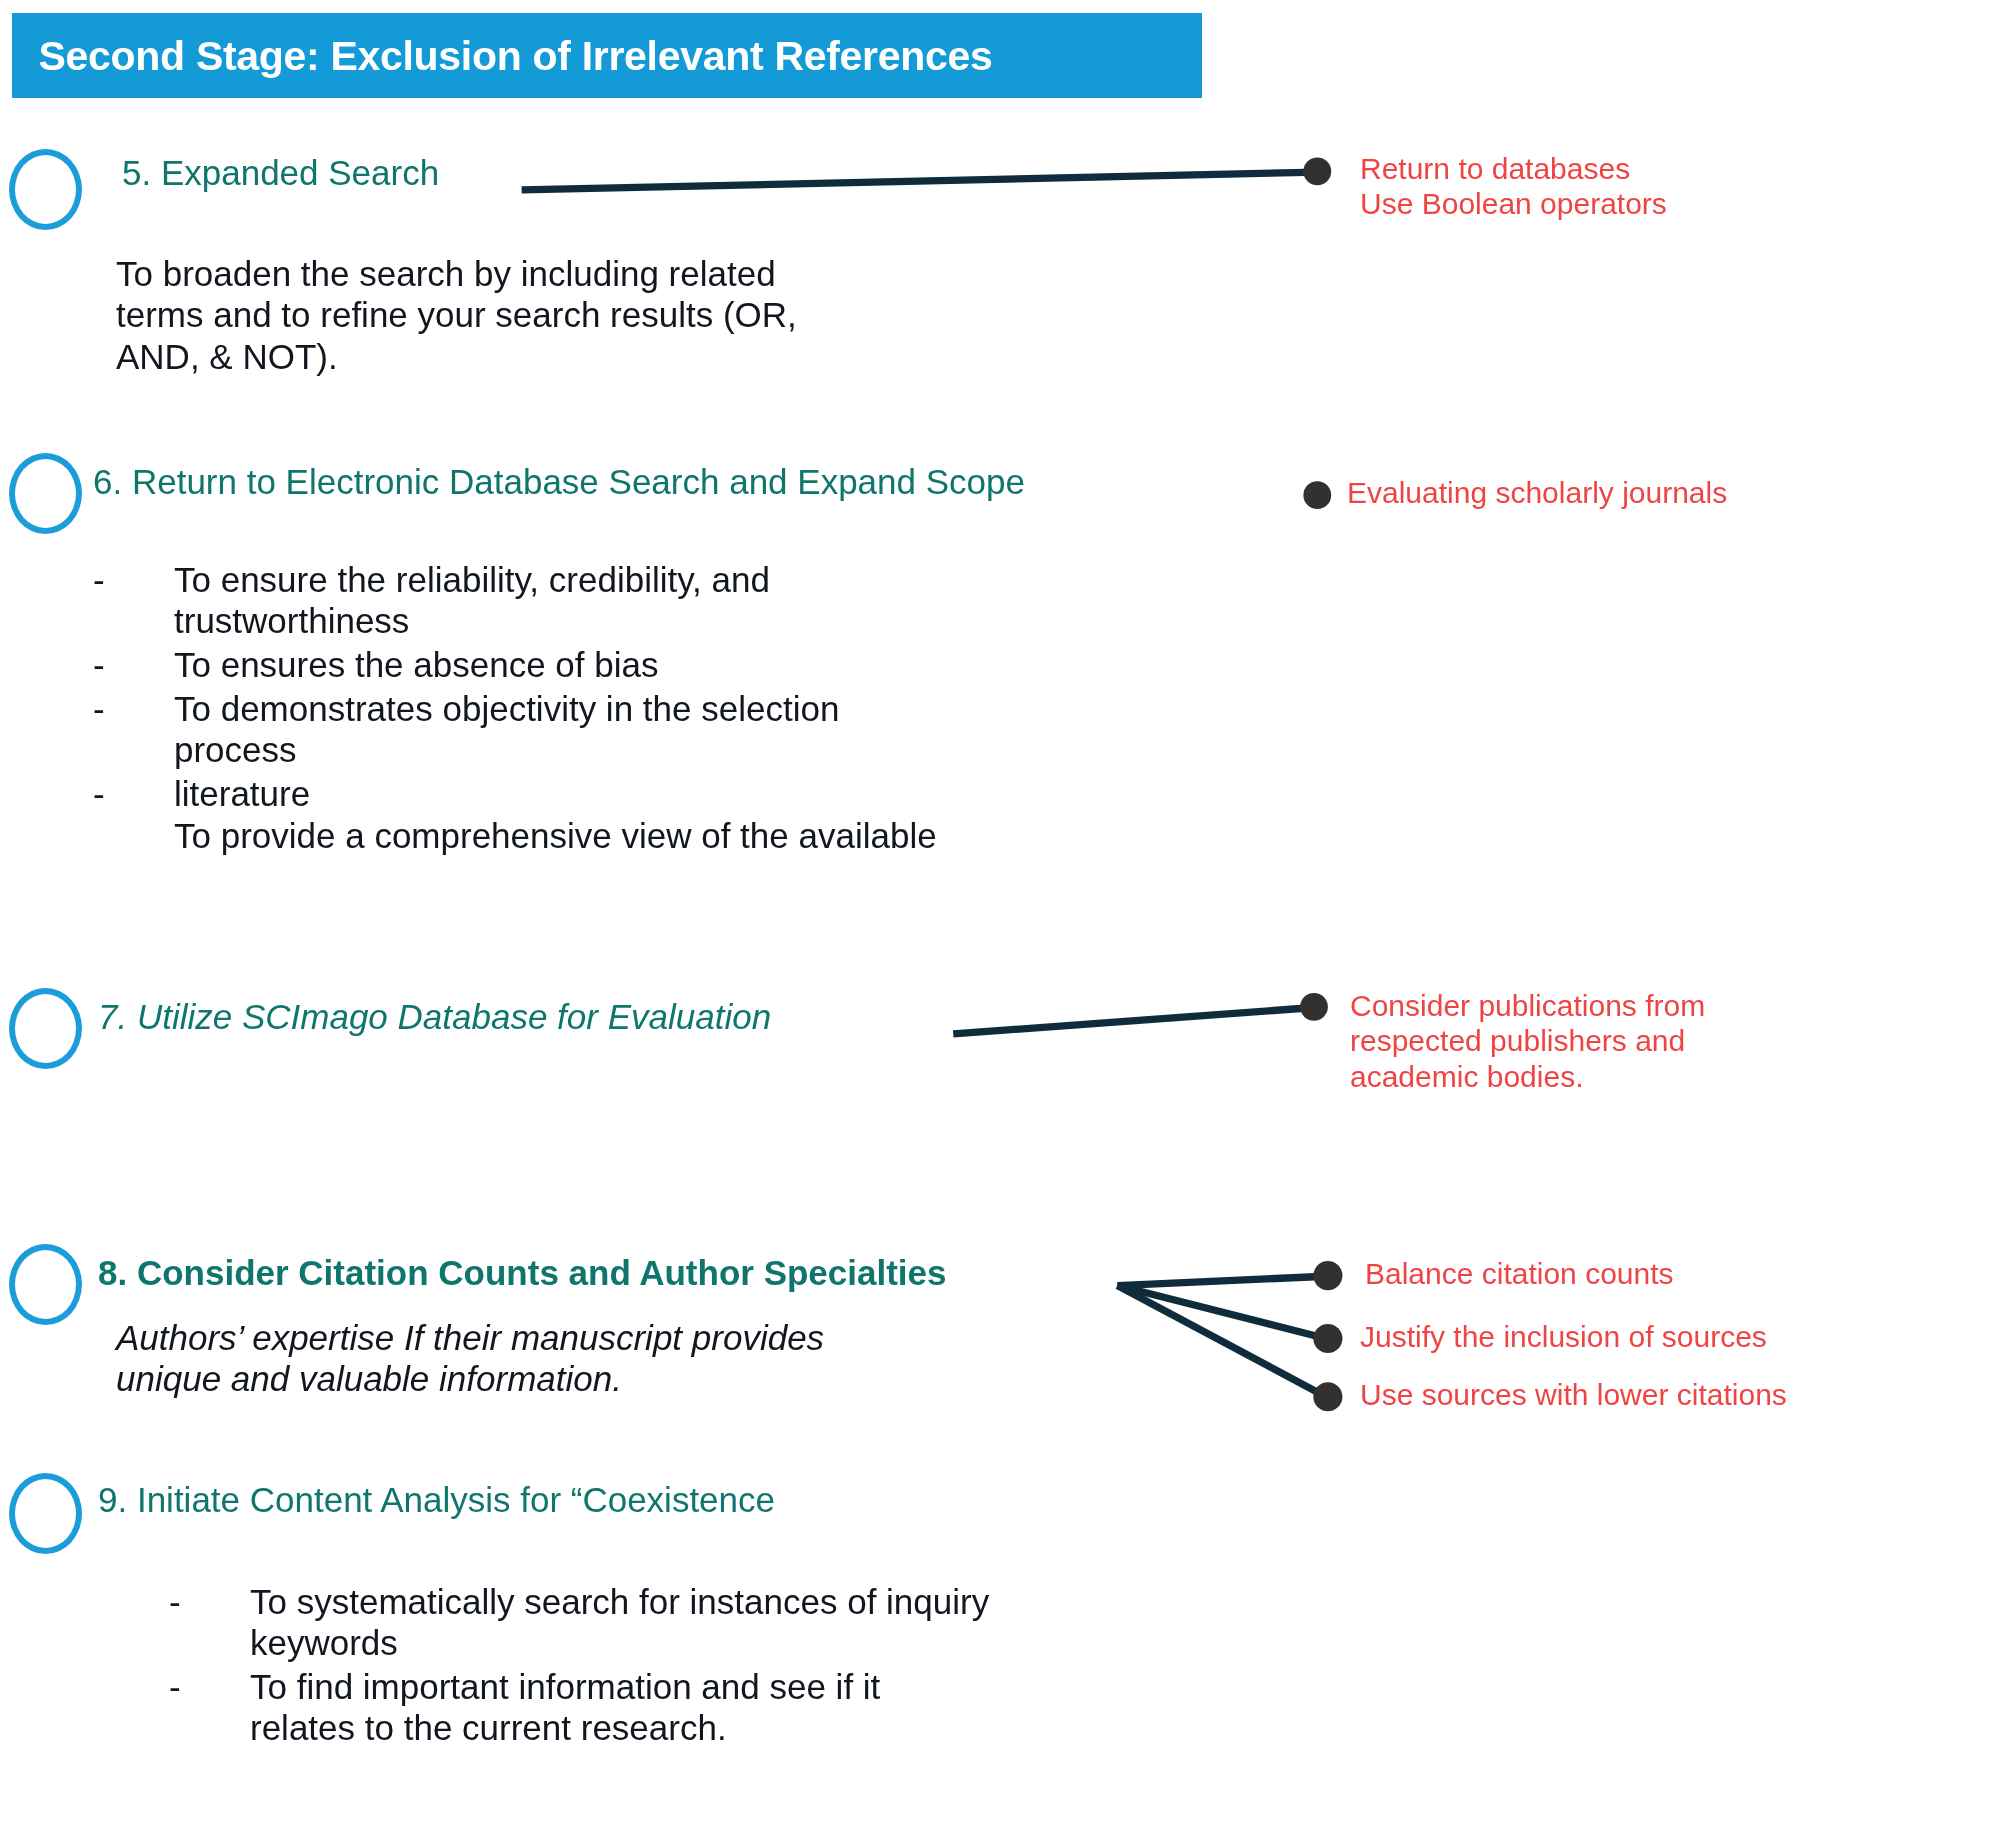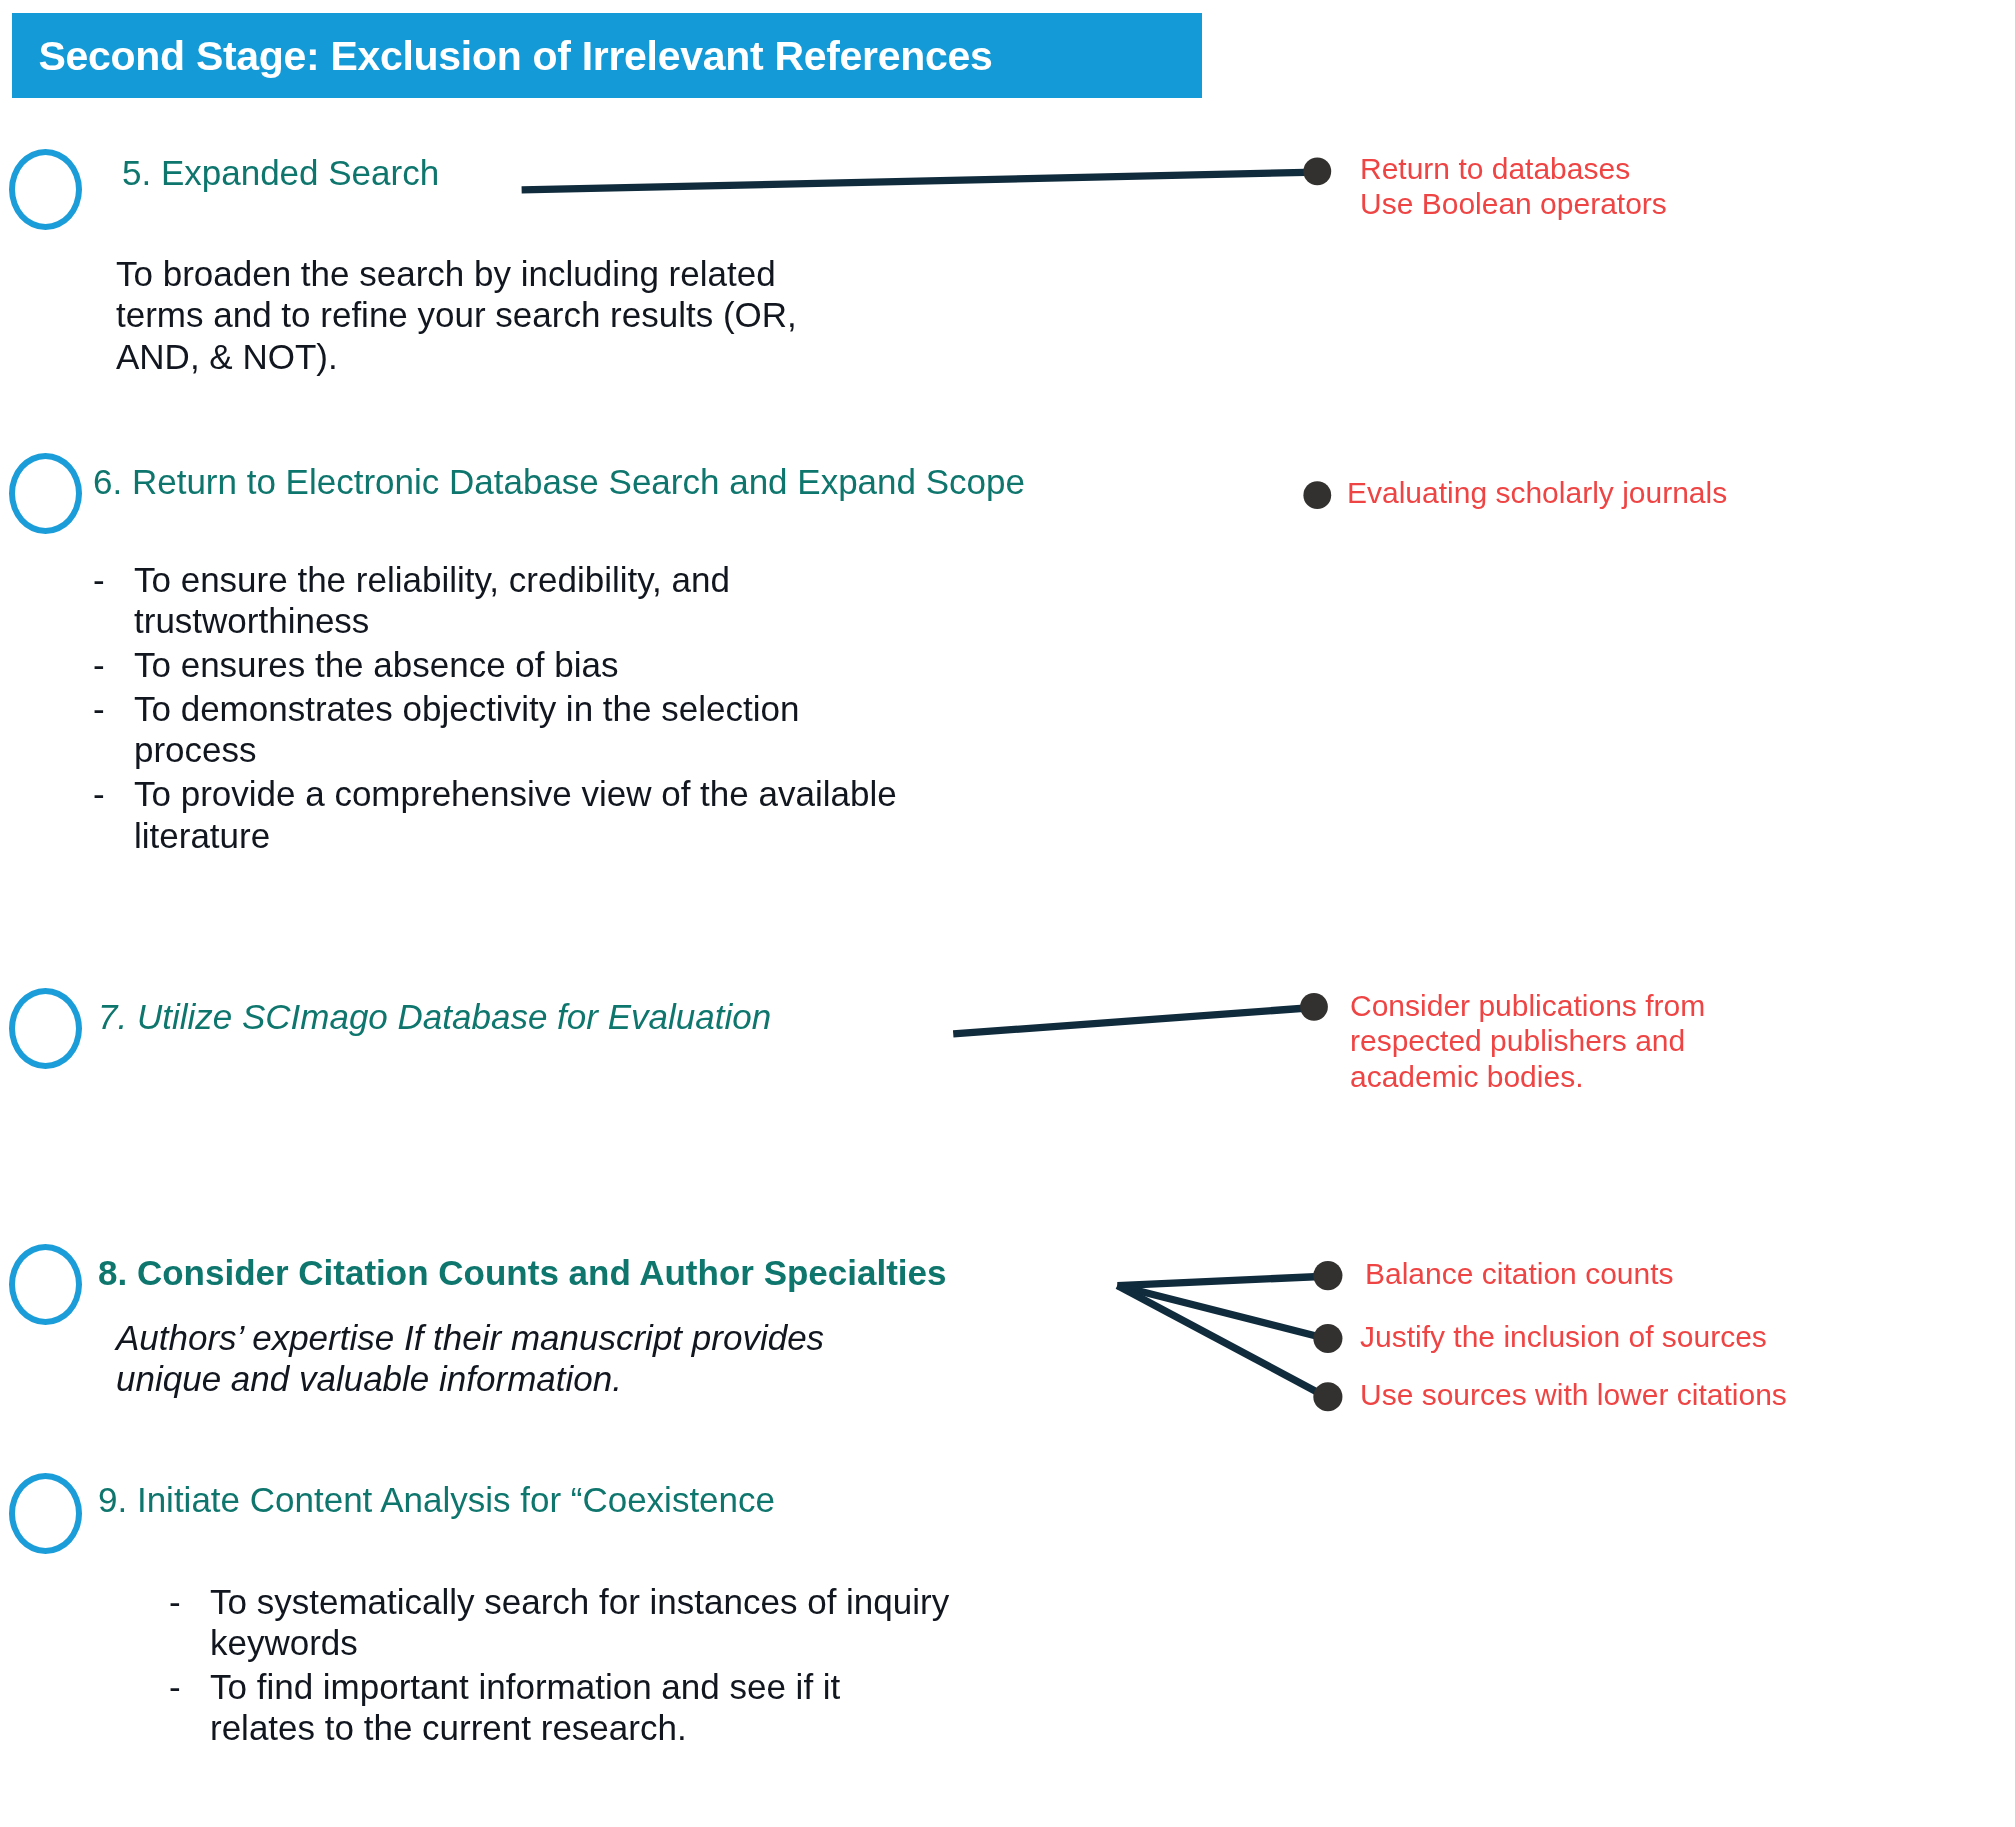--- a/index.html
+++ b/index.html
@@ -35,21 +35,21 @@
   }
   .para{
     position:absolute;font-size:35px;line-height:1.18;color:#11161f;
   }
   .para div{white-space:nowrap;}
 
   
   .dlist{position:absolute;font-size:35px;line-height:1.18;color:#11161f;}
   .dl-row{display:flex;align-items:flex-start;margin-bottom:2.6px;}
   .dl-dash{width:41px;flex:0 0 41px;}
-  .dl-txt div{white-space:nowrap;}
+  .dl-txt div{white-space:nowrap;margin-left:40px;}
 
   
   .rtext{
     position:absolute;font-size:30px;line-height:1.18;color:#ef4444;
   }
   .rtext div{white-space:nowrap;}
 
   
   svg.links{position:absolute;left:0;top:0;width:2015px;height:1827px;pointer-events:none;}
   .lnk{stroke:#102b3c;stroke-width:11;fill:none;stroke-linecap:butt;}
@@ -117,22 +117,22 @@
     <div class="dl-row">
       <span class="dl-dash">-</span>
       <span class="dl-txt">
         <div>To demonstrates objectivity in the selection</div>
         <div>process</div>
       </span>
     </div>
     <div class="dl-row">
       <span class="dl-dash">-</span>
       <span class="dl-txt">
+        <div>literature</div>
         <div>To provide a comprehensive view of the available</div>
-        <div>literature</div>
       </span>
     </div>
   </div>
 
   <div class="ring" style="left:9.3px;top:988px;"></div>
   <div class="step-title" style="left:98px;top:998px;font-style:italic;">7. Utilize SCImago Database for Evaluation</div>
   <div class="rtext" style="left:1350px;top:988px;">
     <div>Consider publications from</div>
     <div>respected publishers and</div>
     <div>academic bodies.</div>

